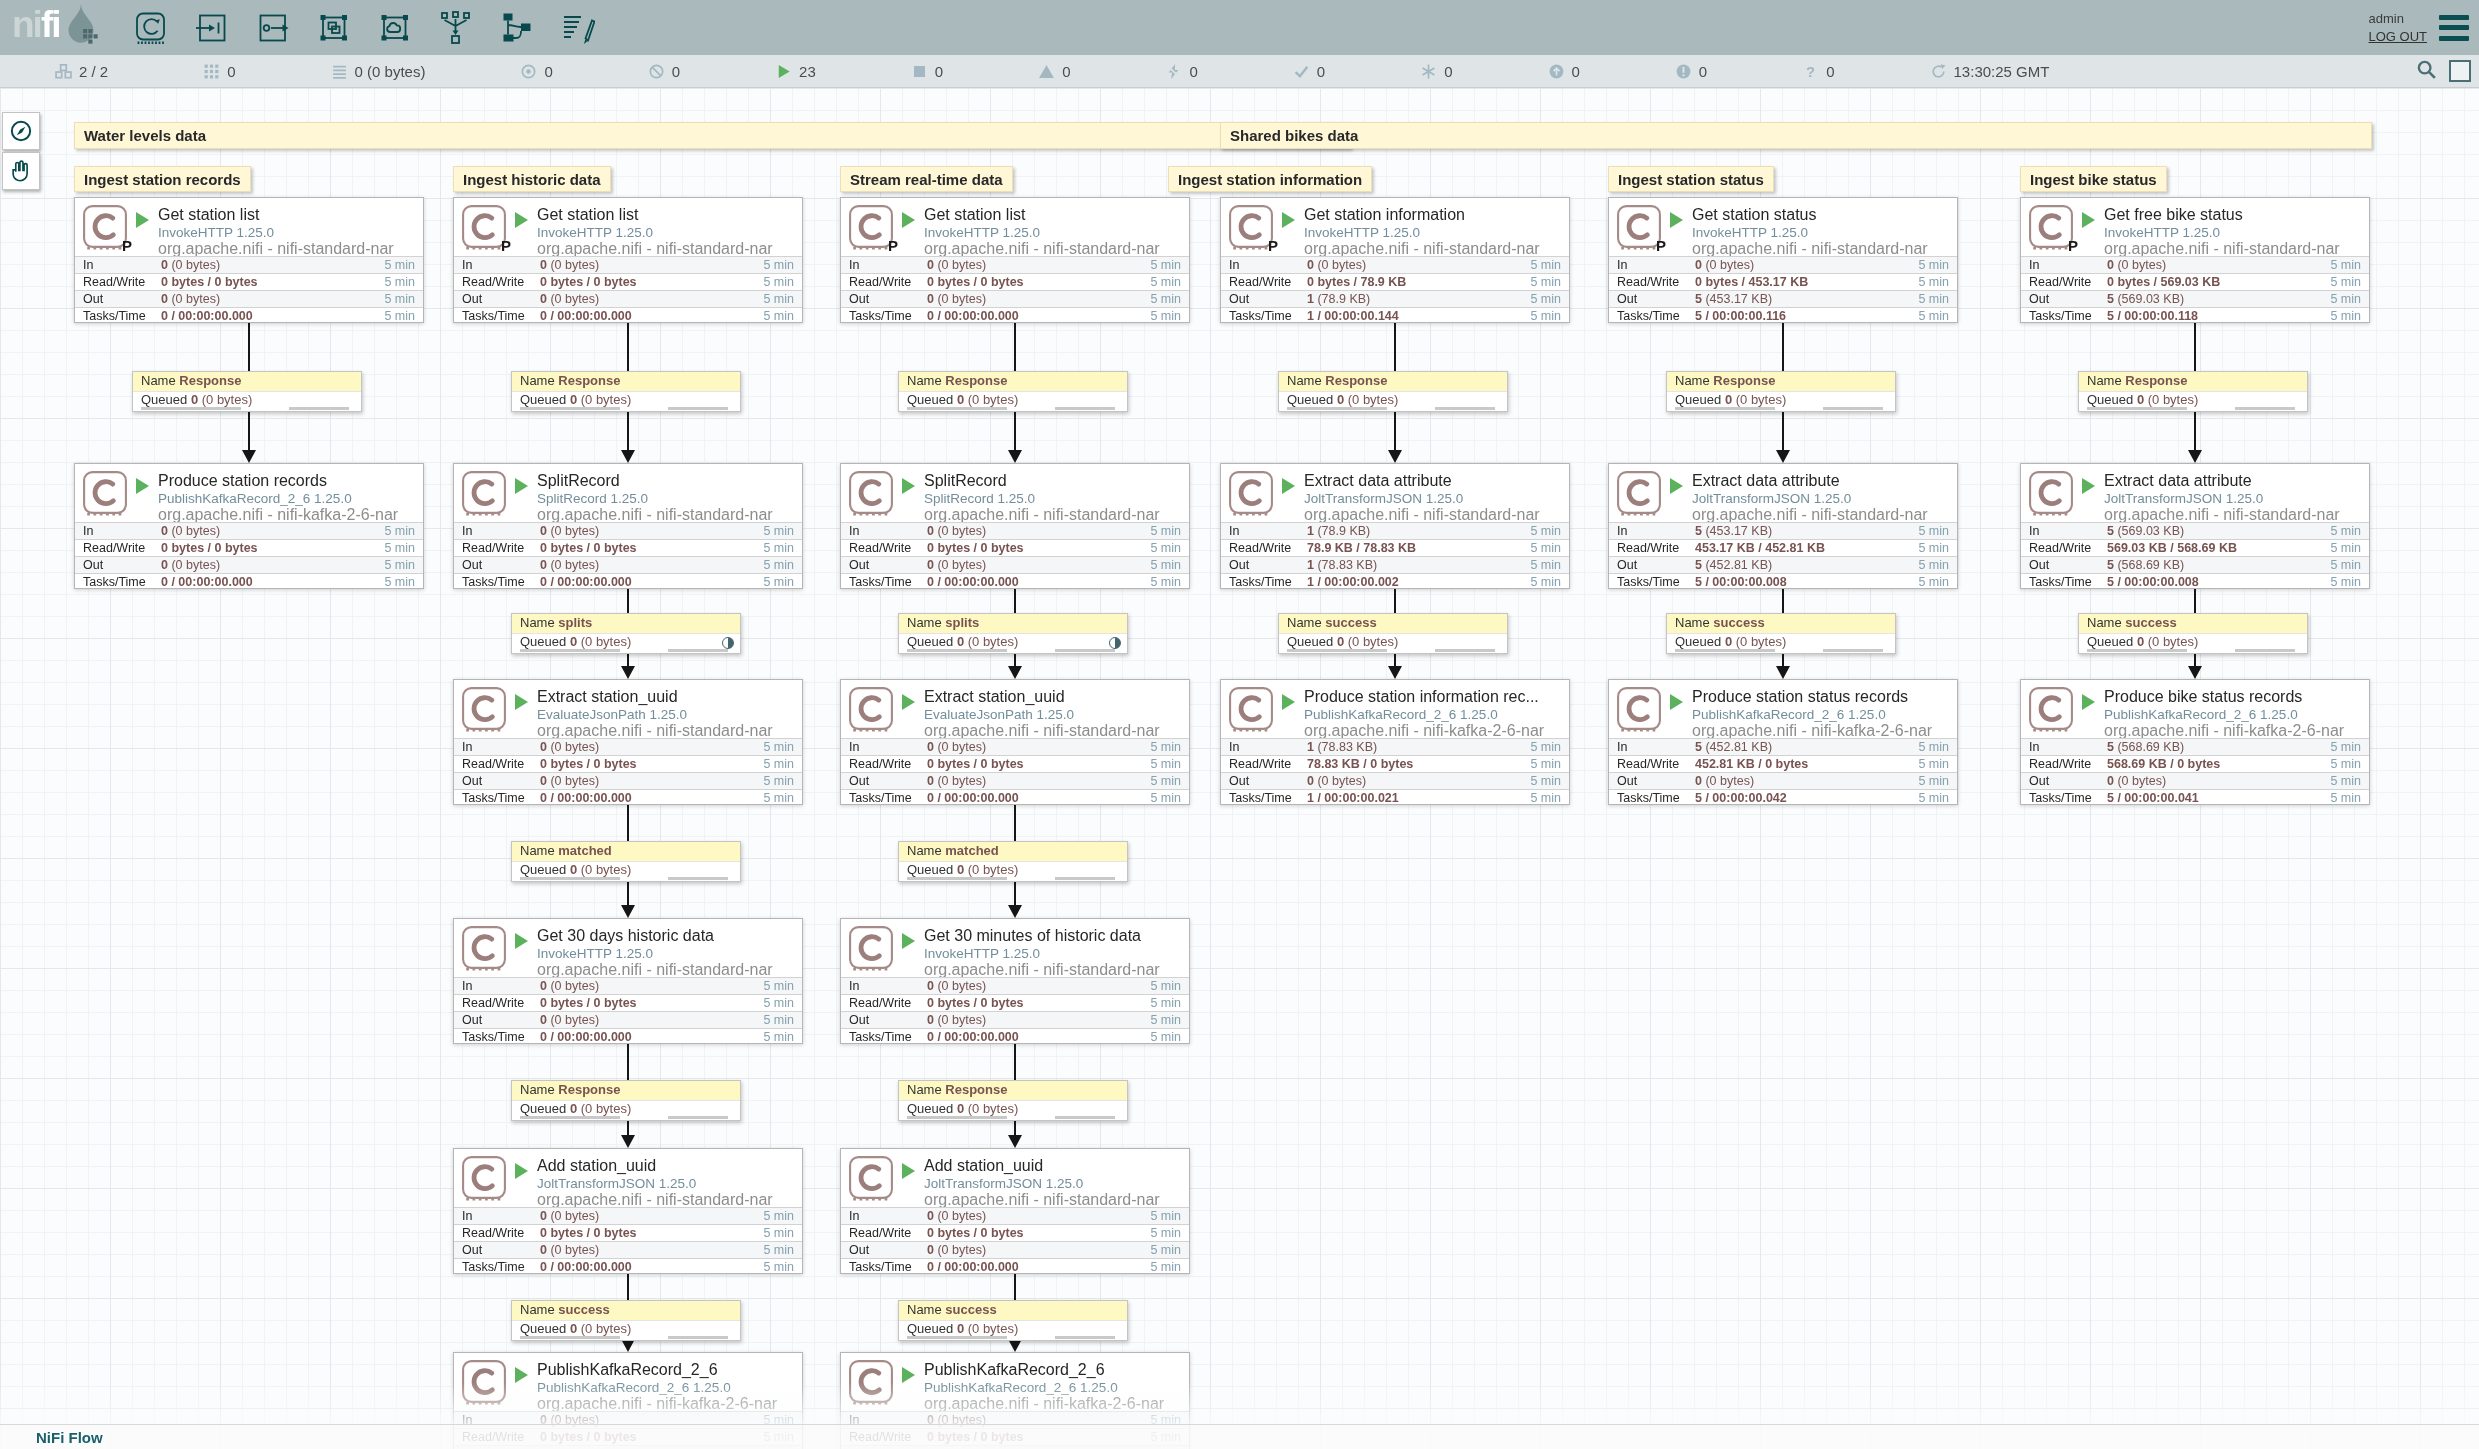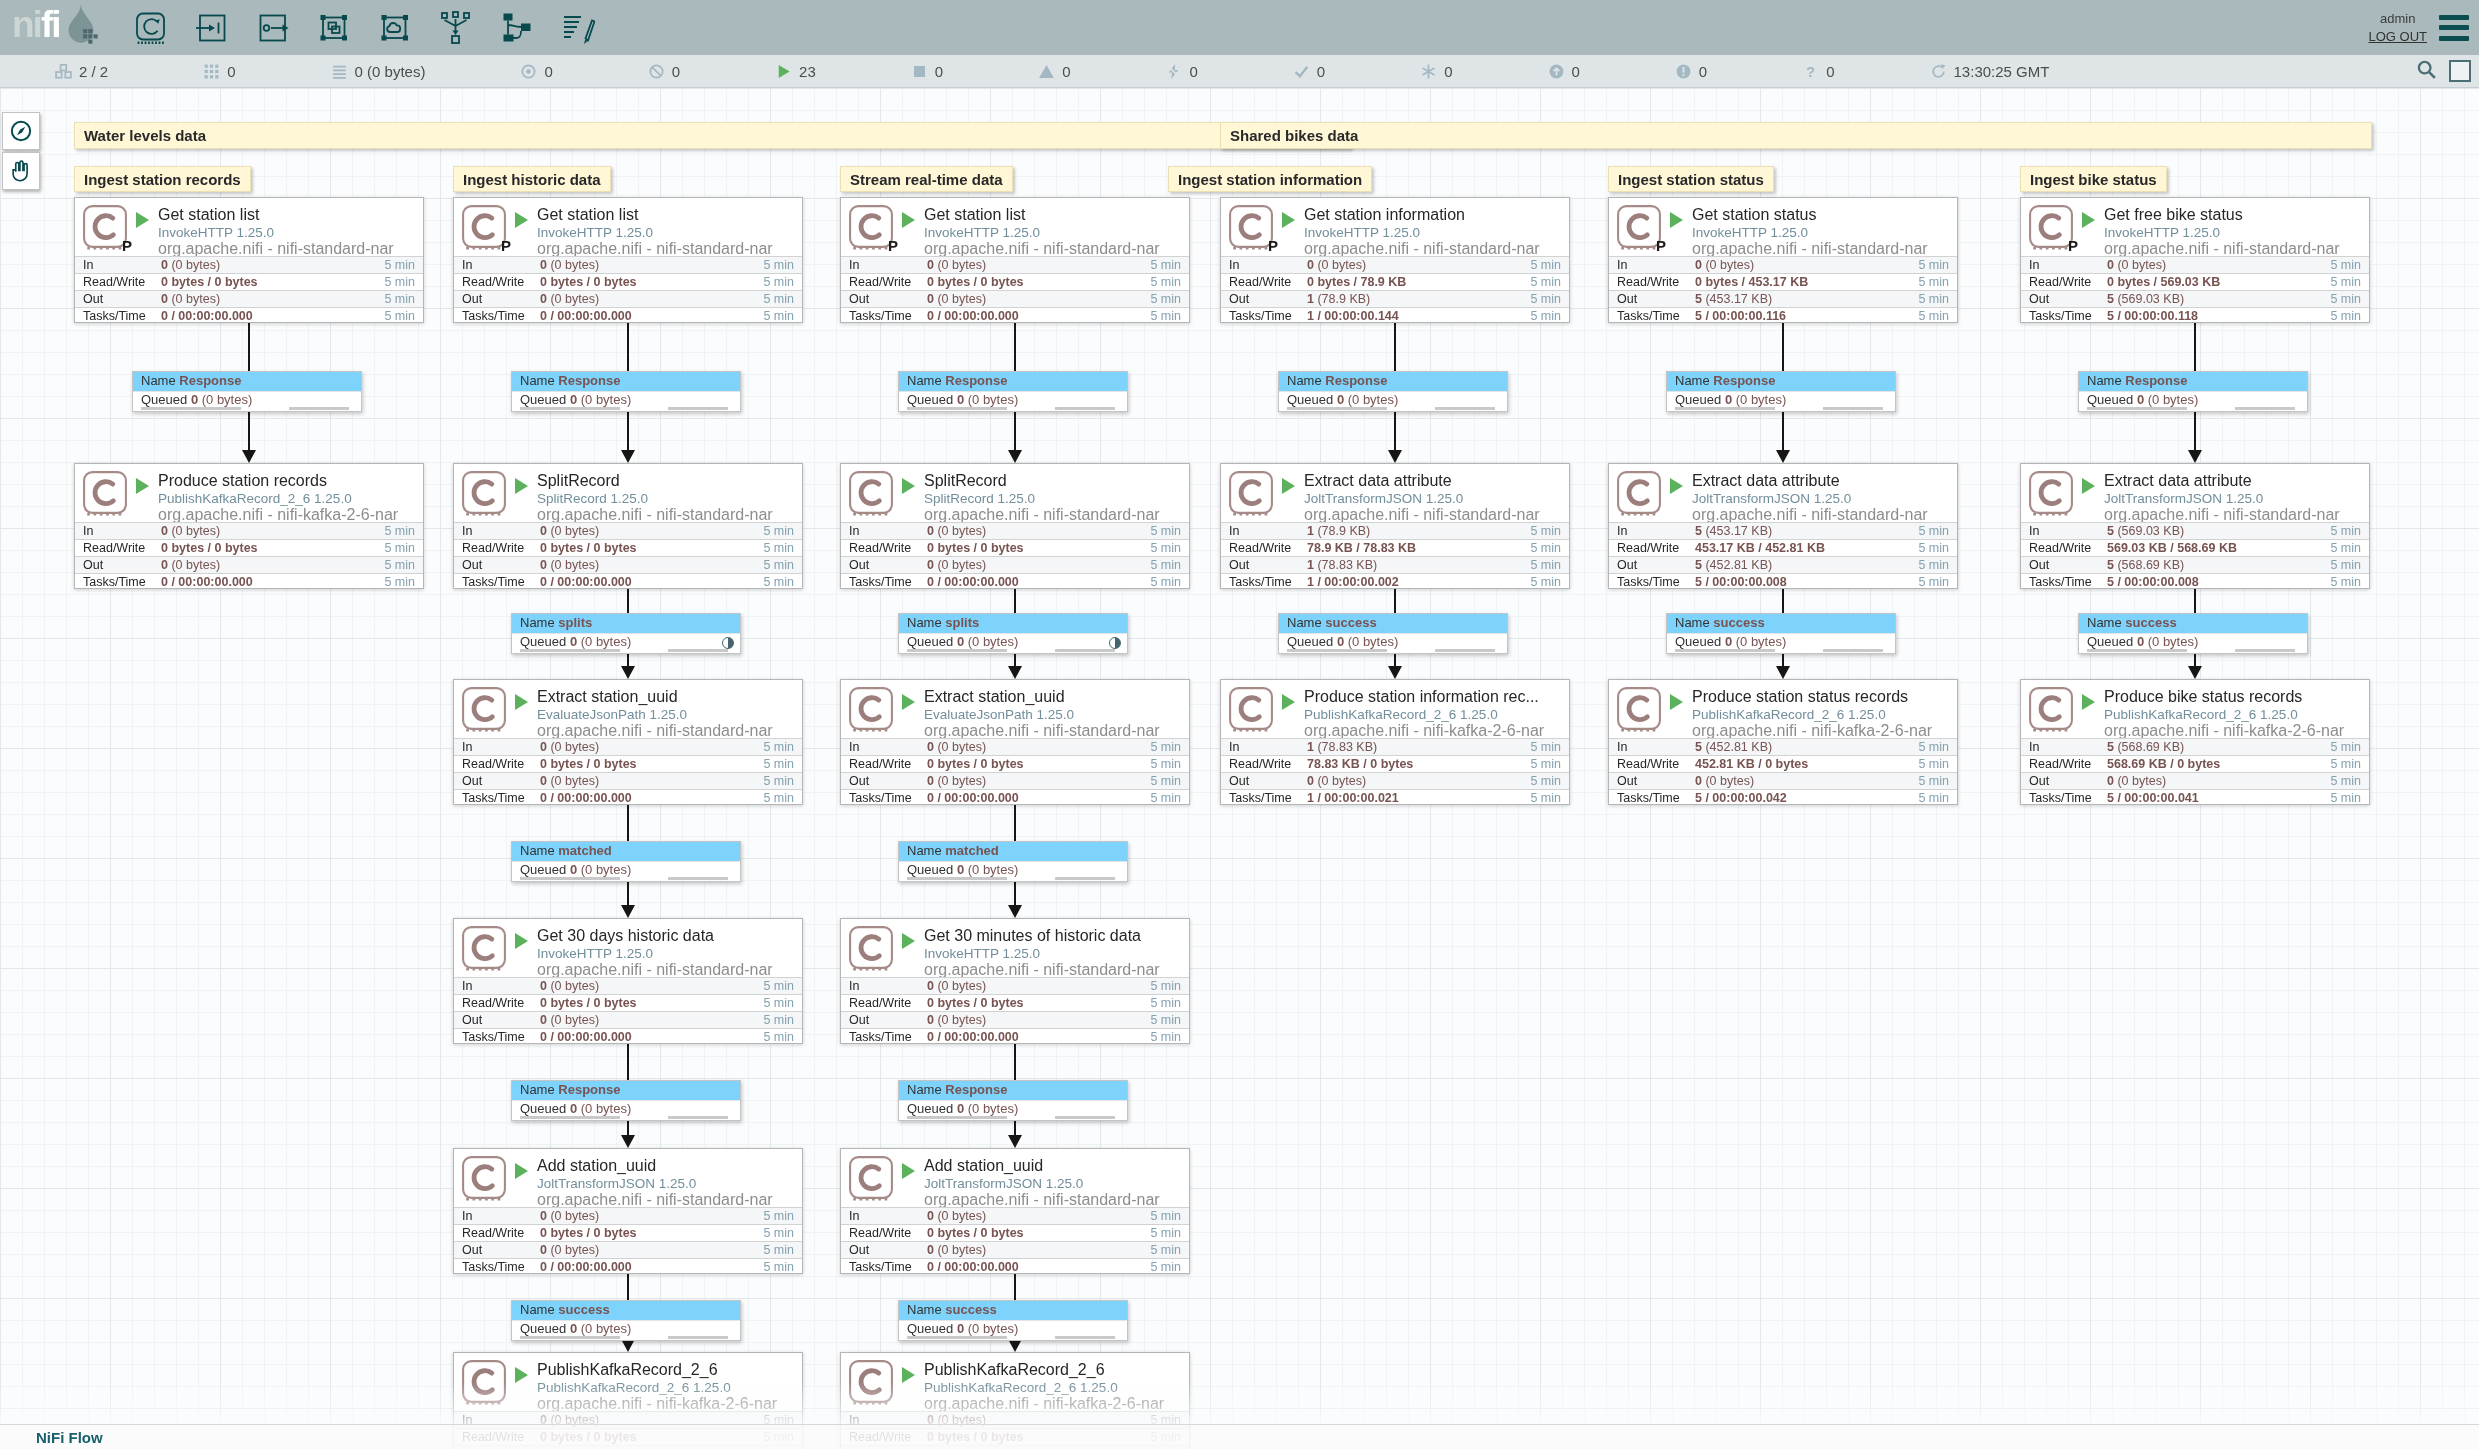--- a/index.html
+++ b/index.html
@@ -7,21 +7,21 @@
        font-family:"Liberation Sans","DejaVu Sans",sans-serif;}
   
   .header{position:absolute;left:0;top:0;right:0;height:55px;background:#a9b9bc;
           display:flex;align-items:center;z-index:50;}
   .logo{display:flex;align-items:flex-start;margin:2px 10px 0 12px;cursor:pointer;}
   .logo-text{font-size:37px;font-weight:bold;letter-spacing:-2px;line-height:46px;}
   .logo-text .lt1{color:#ccd6d4;}
   .logo-text .lt2{color:#ffffff;}
   .toolbar{display:flex;gap:27px;margin-left:22px;align-items:center;}
   .tool{width:34px;height:34px;cursor:grab;}
-  .account{margin-left:auto;text-align:center;font-size:13px;color:#3c3c3c;line-height:18px;margin-right:12px;}
+  .account{margin-left:auto;text-align:left;font-size:13px;color:#3c3c3c;line-height:18px;margin-right:12px;}
   .logout{text-decoration:underline;cursor:pointer;color:#333;}
   .menu{width:30px;height:26px;margin-right:10px;display:flex;flex-direction:column;justify-content:space-between;cursor:pointer;}
   .menu i{display:block;height:5px;background:#0b4e51;border-radius:1px;}
   
   .statusbar{position:absolute;left:0;top:55px;right:0;height:33px;background:#dfe5e7;
              border-bottom:1px solid #c6ced2;display:flex;align-items:center;
              padding-left:55px;column-gap:95px;z-index:50;box-sizing:border-box;}
   .sitem{display:flex;align-items:center;gap:7px;font-size:15px;color:#4c4c4c;white-space:nowrap;}
   .sitem svg{display:block;}
   .sb-right{margin-left:auto;display:flex;align-items:center;gap:12px;padding-right:8px;}
@@ -55,21 +55,21 @@
   .proc-bundle{display:block;font-size:16px;color:#8d8d8d;line-height:15px;white-space:nowrap;}
   .srow{height:17px;line-height:16px;font-size:12.5px;position:relative;border-top:1px solid #d2d2d2;
         padding:0 8px;color:#262626;box-sizing:border-box;white-space:nowrap;}
   .srow.even{background:#f4f6f7;}
   .sl{display:inline-block;width:78px;}
   .sv{color:#775351;}
   .sv b{font-weight:bold;}
   .sw{position:absolute;right:8px;top:0;color:#85a2b0;}
   .conn{position:absolute;width:230px;background:#fff;border:1px solid #c4c4c4;
         box-shadow:1px 2px 4px rgba(0,0,0,.22);font-size:13px;box-sizing:border-box;cursor:pointer;z-index:4;}
-  .cname{height:19px;line-height:18px;padding:0 8px;background:#7dd3fc;border-bottom:1px solid #e4e4e4;color:#333;white-space:nowrap;}
+  .cname{height:19px;line-height:18px;padding:0 8px;background:#fef9c3;border-bottom:1px solid #e4e4e4;color:#333;white-space:nowrap;}
   .cname b{color:#775351;}
   .cq{height:19px;line-height:16px;padding:0 8px;position:relative;color:#333;white-space:nowrap;}
   .cq b{color:#775351;}
   .cq i{color:#775351;font-style:normal;}
   .qbar{position:absolute;bottom:1px;height:3px;background:#c9c9c9;}
   .qbar1{left:8px;width:100px;}
   .qbar2{right:12px;width:60px;}
   .lb{position:absolute;right:6px;top:3px;width:12px;height:12px;border:1.5px solid #44656e;border-radius:50%;
       background:linear-gradient(90deg,#ffffff 50%,#44656e 50%);box-sizing:border-box;}
   .fade{position:absolute;left:0;right:0;bottom:25px;height:42px;z-index:30;pointer-events:none;

